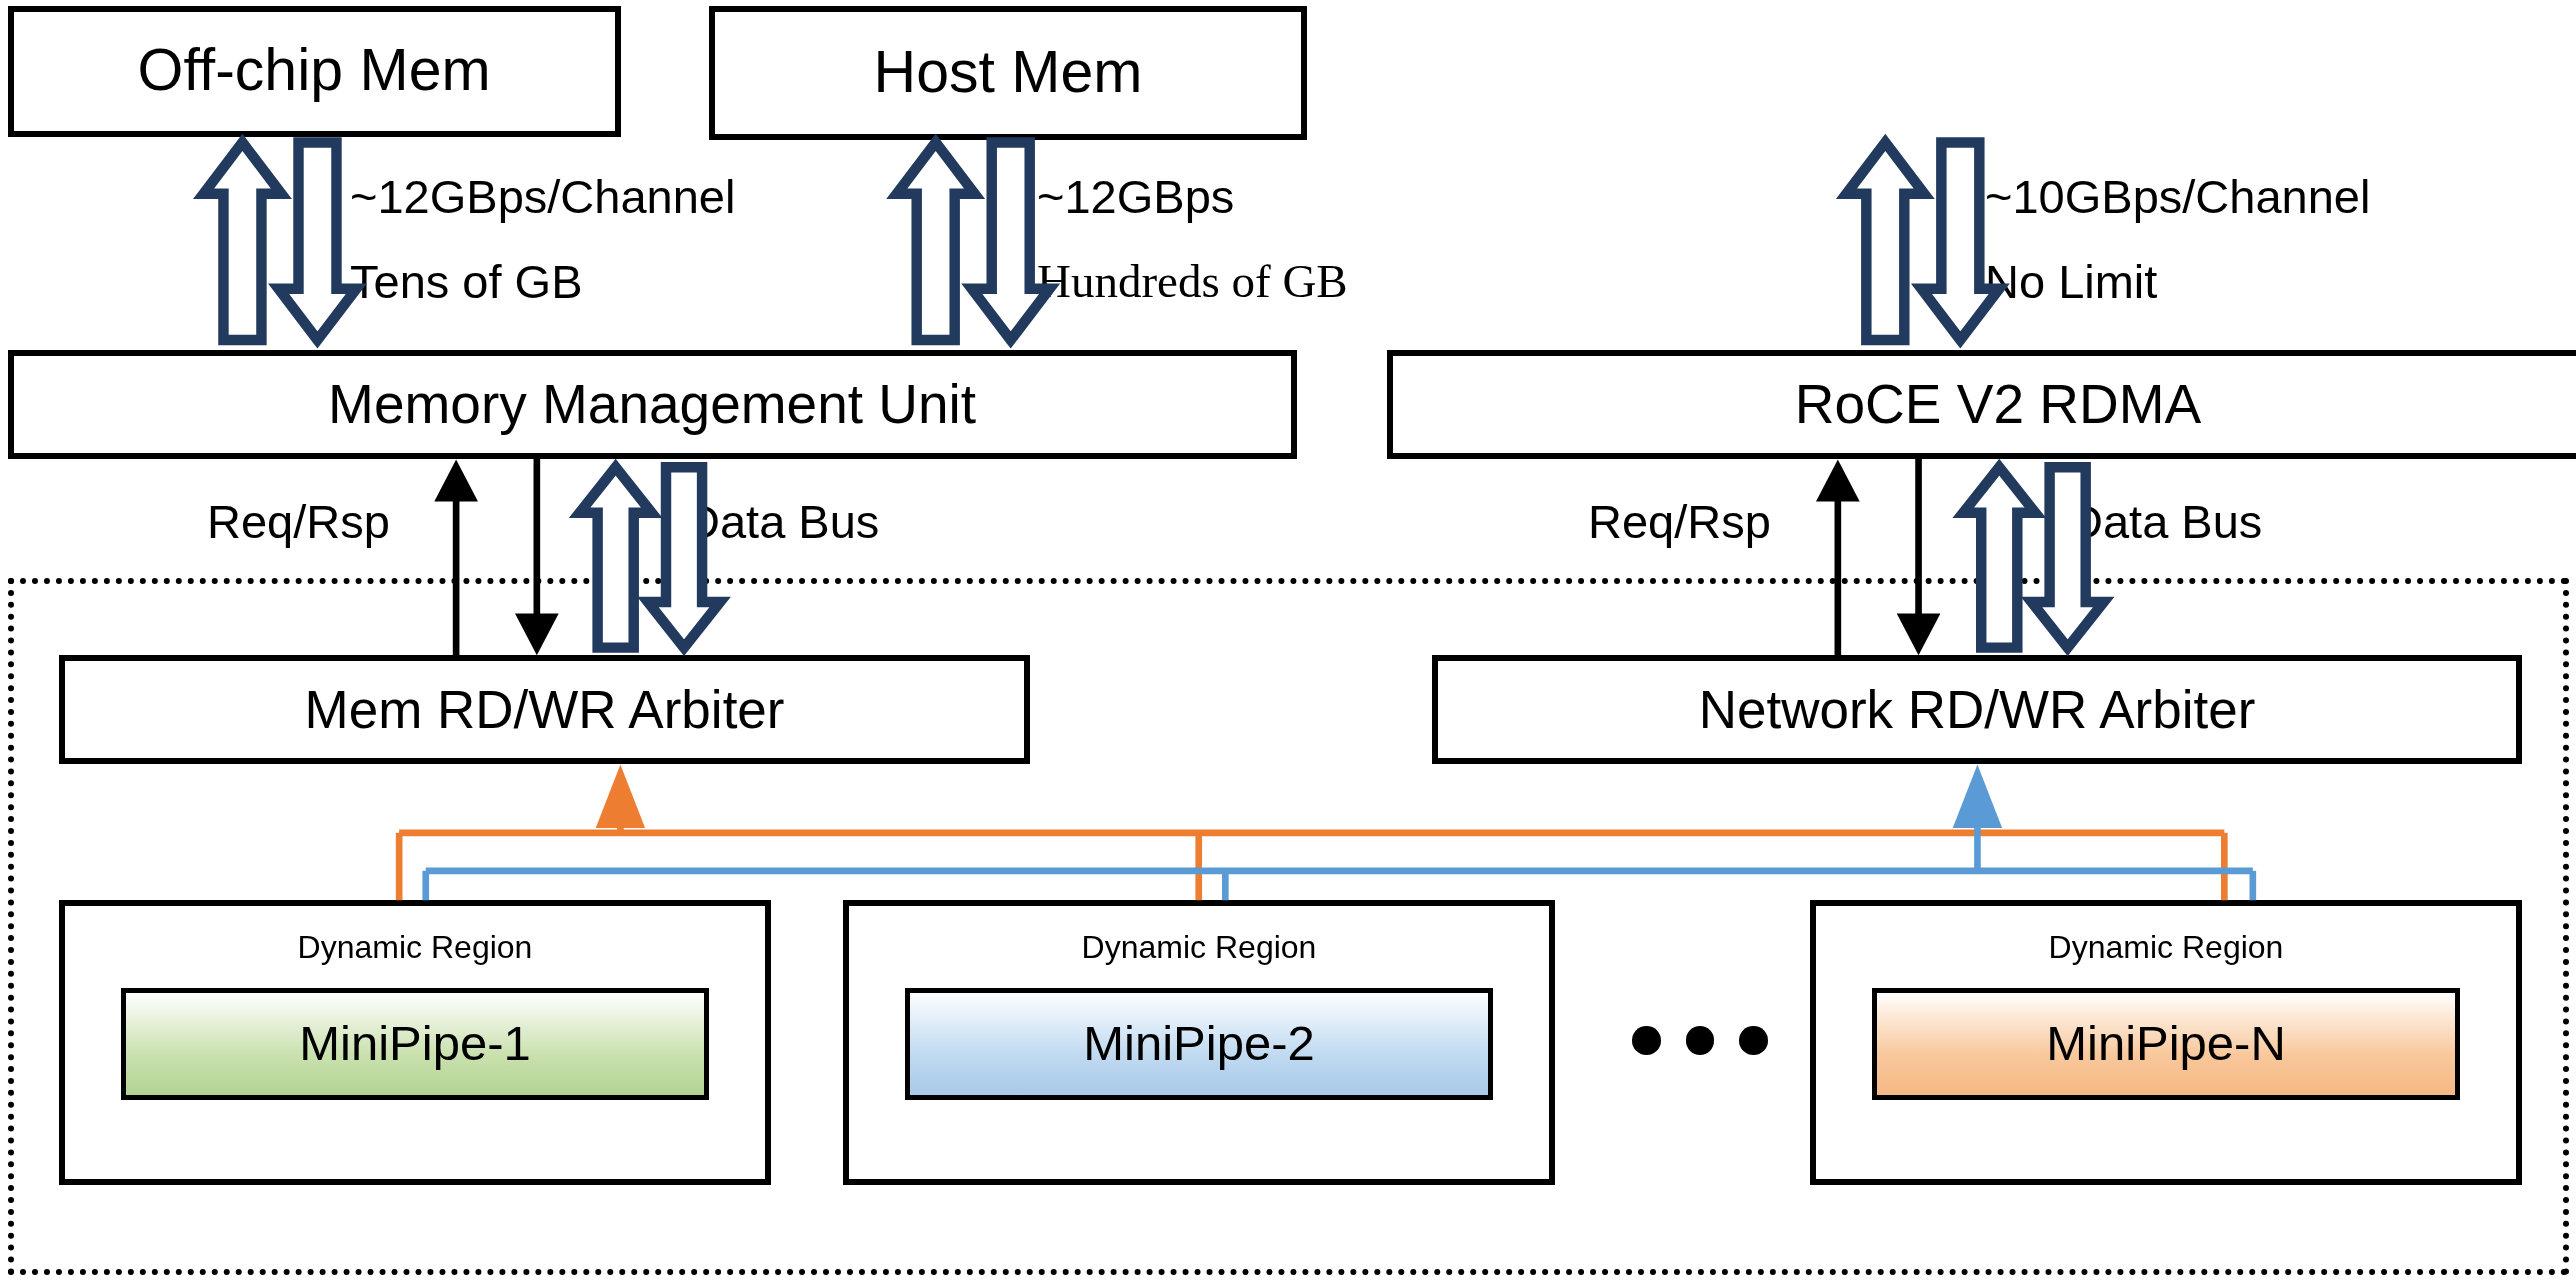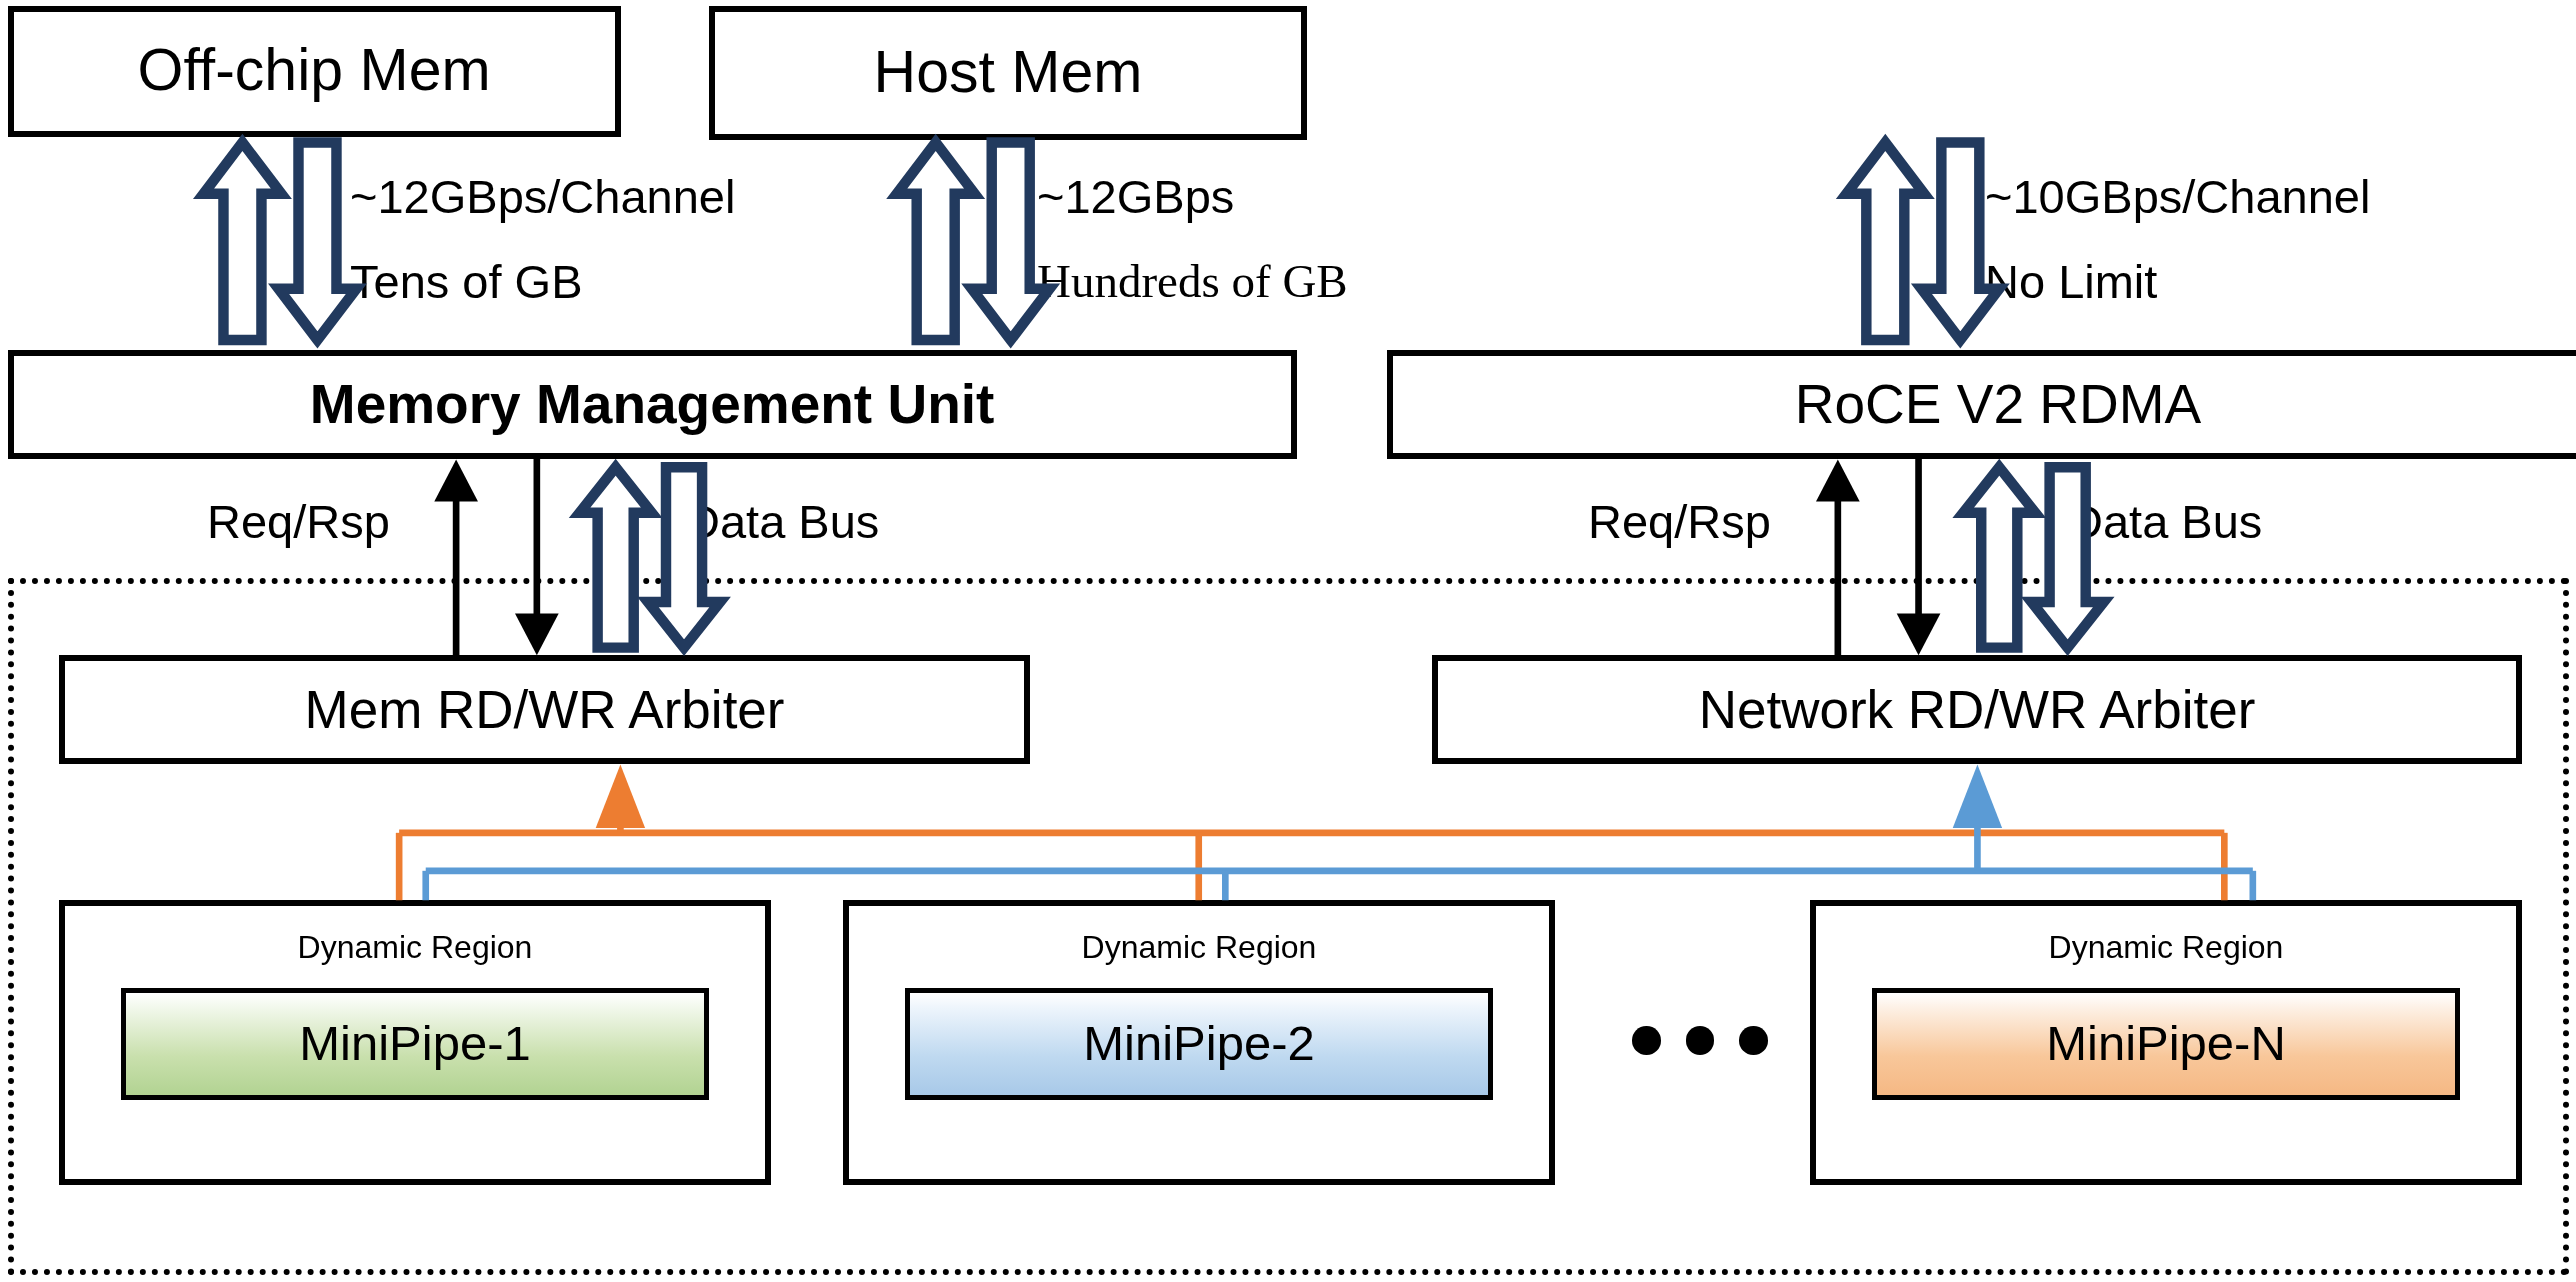--- a/index.html
+++ b/index.html
@@ -124,21 +124,21 @@
 
   <div class="lbl" style="left:350px; top:173px;">~12GBps/Channel</div>
   <div class="lbl" style="left:350px; top:258px;">Tens of GB</div>
 
   <div class="lbl" style="left:1037px; top:173px;">~12GBps</div>
   <div class="lbl" style="left:1037px; top:258px;font-family:Liberation Serif, serif;">Hundreds of GB</div>
 
   <div class="lbl" style="left:1985px; top:173px;">~10GBps/Channel</div>
   <div class="lbl" style="left:1985px; top:258px;">No Limit</div>
 
-  <div class="box unit-box" style="left:7.6px; top:350px; width:1289px; height:109px;font-weight:bold;">
+  <div class="box unit-box" style="left:7.6px; top:350px; width:1289px; height:109px;">
     <span class="box-lbl">Memory Management Unit</span>
   </div>
 
   <div class="box unit-box" style="left:1387px; top:350px; width:1222px; height:109px;">
     <span class="box-lbl">RoCE V2 RDMA</span>
   </div>
 
   <div class="lbl" style="left:207px; top:498px;">Req/Rsp</div>
   <div class="lbl" style="left:686px; top:498px;">Data Bus</div>
 

